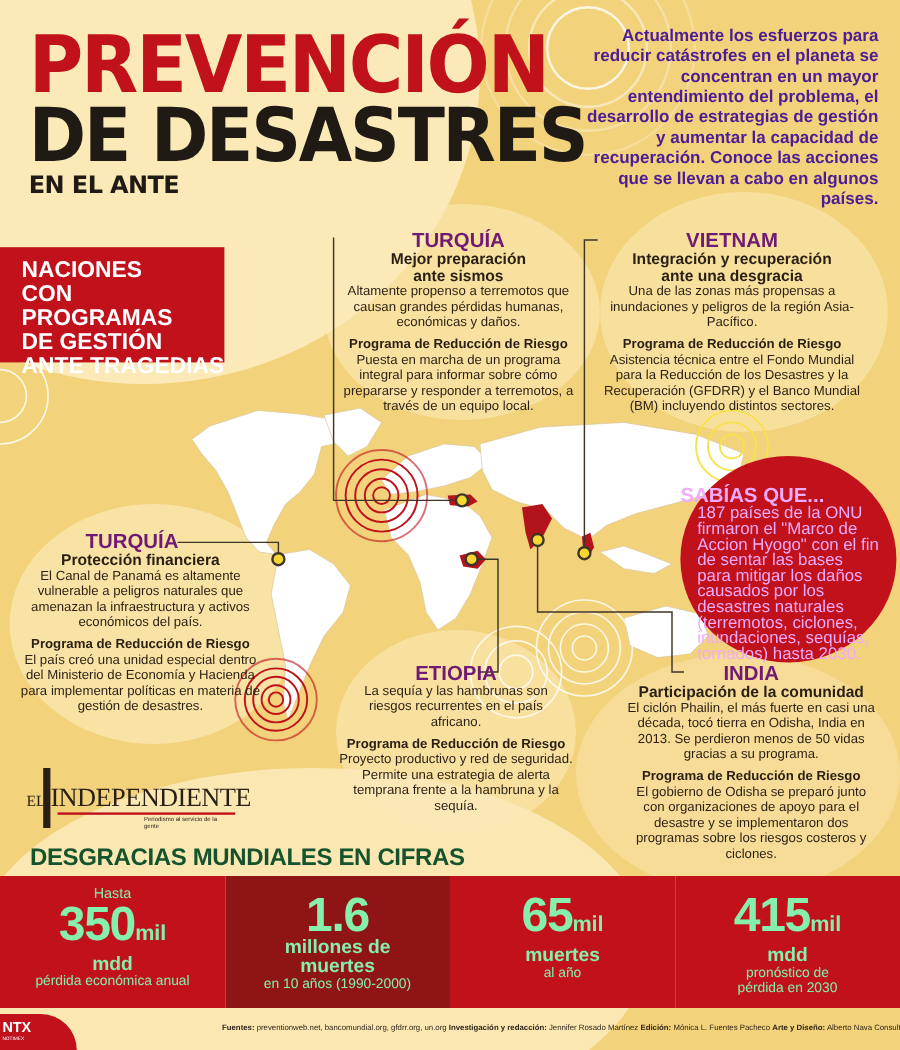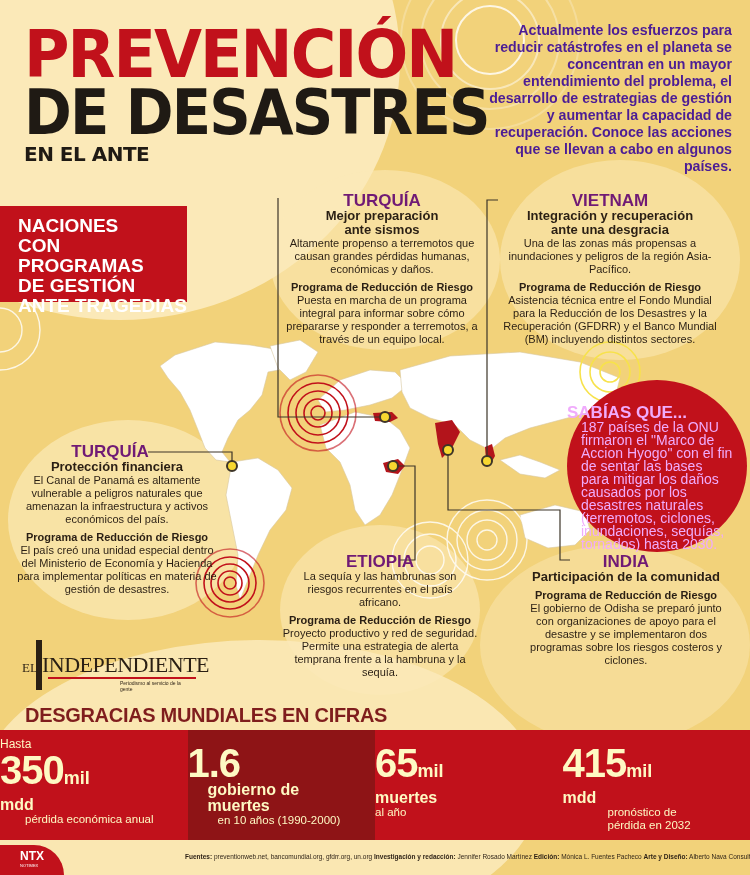--- a/index.html
+++ b/index.html
@@ -70,39 +70,39 @@
     position: absolute; left: 22px; top: 640px; width: 160px; height: 50px;
   }
   .logo .el { position: absolute; left: 0; top: 20px; font-family: "Liberation Serif", serif; font-size: 13px; }
   .logo .ind { position: absolute; left: 20px; top: 12px; font-family: "Liberation Serif", serif; font-size: 22px; letter-spacing: -0.5px; }
   .logo .tag { position: absolute; left: 98px; top: 40px; font-size: 5px; }
   .logo .line { position: absolute; left: 26px; top: 37px; width: 148px; height: 2px; background: #c1111b; }
   .logo .fig { position: absolute; left: 14px; top: 0; width: 6px; height: 50px; background: #2a1f14; }
 
   .stats-title {
     position: absolute; left: 25px; top: 704px;
-    font-weight: bold; font-size: 20px; color: #7f1d1d; letter-spacing: -0.3px;
+    font-weight: bold; font-size: 20px; color: #14532d; letter-spacing: -0.3px;
   }
   .stats {
     position: absolute; left: 0; top: 730px; width: 750px; height: 110px; display: flex;
   }
   .stat {
-    flex: 1; color: #fef9c3; padding-top: 8px;
+    flex: 1; color: #86efac; text-align: center; padding-top: 8px;
   }
   .stat.light { background: #c1111b; }
   .stat.dark { background: #8e1416; }
   .stat .pre { font-size: 12px; line-height: 13px; }
   .stat .big { font-weight: bold; font-size: 40px; line-height: 38px; letter-spacing: -1px; }
   .stat .big .unit { font-size: 18px; letter-spacing: 0; }
   .stat .mid { font-weight: bold; font-size: 16px; line-height: 16px; }
   .stat .small { font-size: 11.5px; line-height: 13px; }
   .ntx {
     position: absolute; left: 0; top: 845px; width: 64px; height: 30px;
     background: #c1111b; border-top-right-radius: 30px; color: #fff;
-    font-weight: bold; font-size: 12px; padding: 4px 0 0 20px;
+    font-weight: bold; font-size: 12px; padding: 4px 0 0 2px;
   }
   .ntx small { display: block; font-size: 4px; font-weight: normal; }
   .credits {
     position: absolute; left: 185px; top: 853px; font-size: 6.5px; color: #2a1f14; white-space: nowrap;
   }
   .credits b { font-weight: bold; }
 </style>
 </head>
 <body>
 
@@ -236,20 +236,21 @@
 <div class="card" style="left:280px;top:553px;width:200px;">
   <div class="country">ETIOPIA</div>
   <div style="padding:0 10px;">La sequía y las hambrunas son riesgos recurrentes en el país africano.</div>
   <div class="prog">Programa de Reducción de Riesgo</div>
   <div>Proyecto productivo y red de seguridad. Permite una estrategia de alerta temprana frente a la hambruna y la sequía.</div>
 </div>
 
 <div class="card" style="left:520px;top:553px;width:212px;">
   <div class="country">INDIA</div>
   <div class="subtitle">Participación de la comunidad</div>
+  <div>El ciclón Phailin, el más fuerte en casi una década, tocó tierra en Odisha, India en 2013. Se perdieron menos de 50 vidas gracias a su programa.</div>
   <div class="prog">Programa de Reducción de Riesgo</div>
   <div>El gobierno de Odisha se preparó junto con organizaciones de apoyo para el desastre y se implementaron dos programas sobre los riesgos costeros y ciclones.</div>
 </div>
 
 <div class="sabias">
   <div class="h">SABÍAS QUE...</div>
   <div class="b">187 países de la ONU firmaron el "Marco de Accion Hyogo" con el fin de sentar las bases para mitigar los daños causados por los desastres naturales (terremotos, ciclones, inundaciones, sequías, tornados) hasta 2030.</div>
 </div>
 
 <div class="logo">
@@ -263,32 +264,32 @@
 <div class="stats-title">DESGRACIAS MUNDIALES EN CIFRAS</div>
 <div class="stats">
   <div class="stat light">
     <div class="pre">Hasta</div>
     <div class="big"><span>350</span><span class="unit">mil</span></div>
     <div class="mid">mdd</div>
     <div class="small" style="padding:0 25px;">pérdida económica anual</div>
   </div>
   <div class="stat dark">
     <div class="big" style="margin-top:6px;"><span>1.6</span></div>
-    <div class="mid" style="padding:0 20px;">gobierno de muertes</div>
+    <div class="mid" style="padding:0 20px;">millones de muertes</div>
     <div class="small" style="padding:0 30px;">en 10 años (1990-2000)</div>
   </div>
   <div class="stat light">
     <div class="big" style="margin-top:6px;"><span>65</span><span class="unit">mil</span></div>
     <div class="mid">muertes</div>
     <div class="small">al año</div>
   </div>
   <div class="stat light">
     <div class="big" style="margin-top:6px;"><span>415</span><span class="unit">mil</span></div>
     <div class="mid">mdd</div>
-    <div class="small" style="padding:0 45px;">pronóstico de pérdida en 2032</div>
+    <div class="small" style="padding:0 45px;">pronóstico de pérdida en 2030</div>
   </div>
 </div>
 
 <div class="ntx">
   <span>NTX</span>
   <small>NOTIMEX</small>
 </div>
 <div class="credits">
   <b>Fuentes:</b>
   <span>preventionweb.net, bancomundial.org, gfdrr.org, un.org</span>

